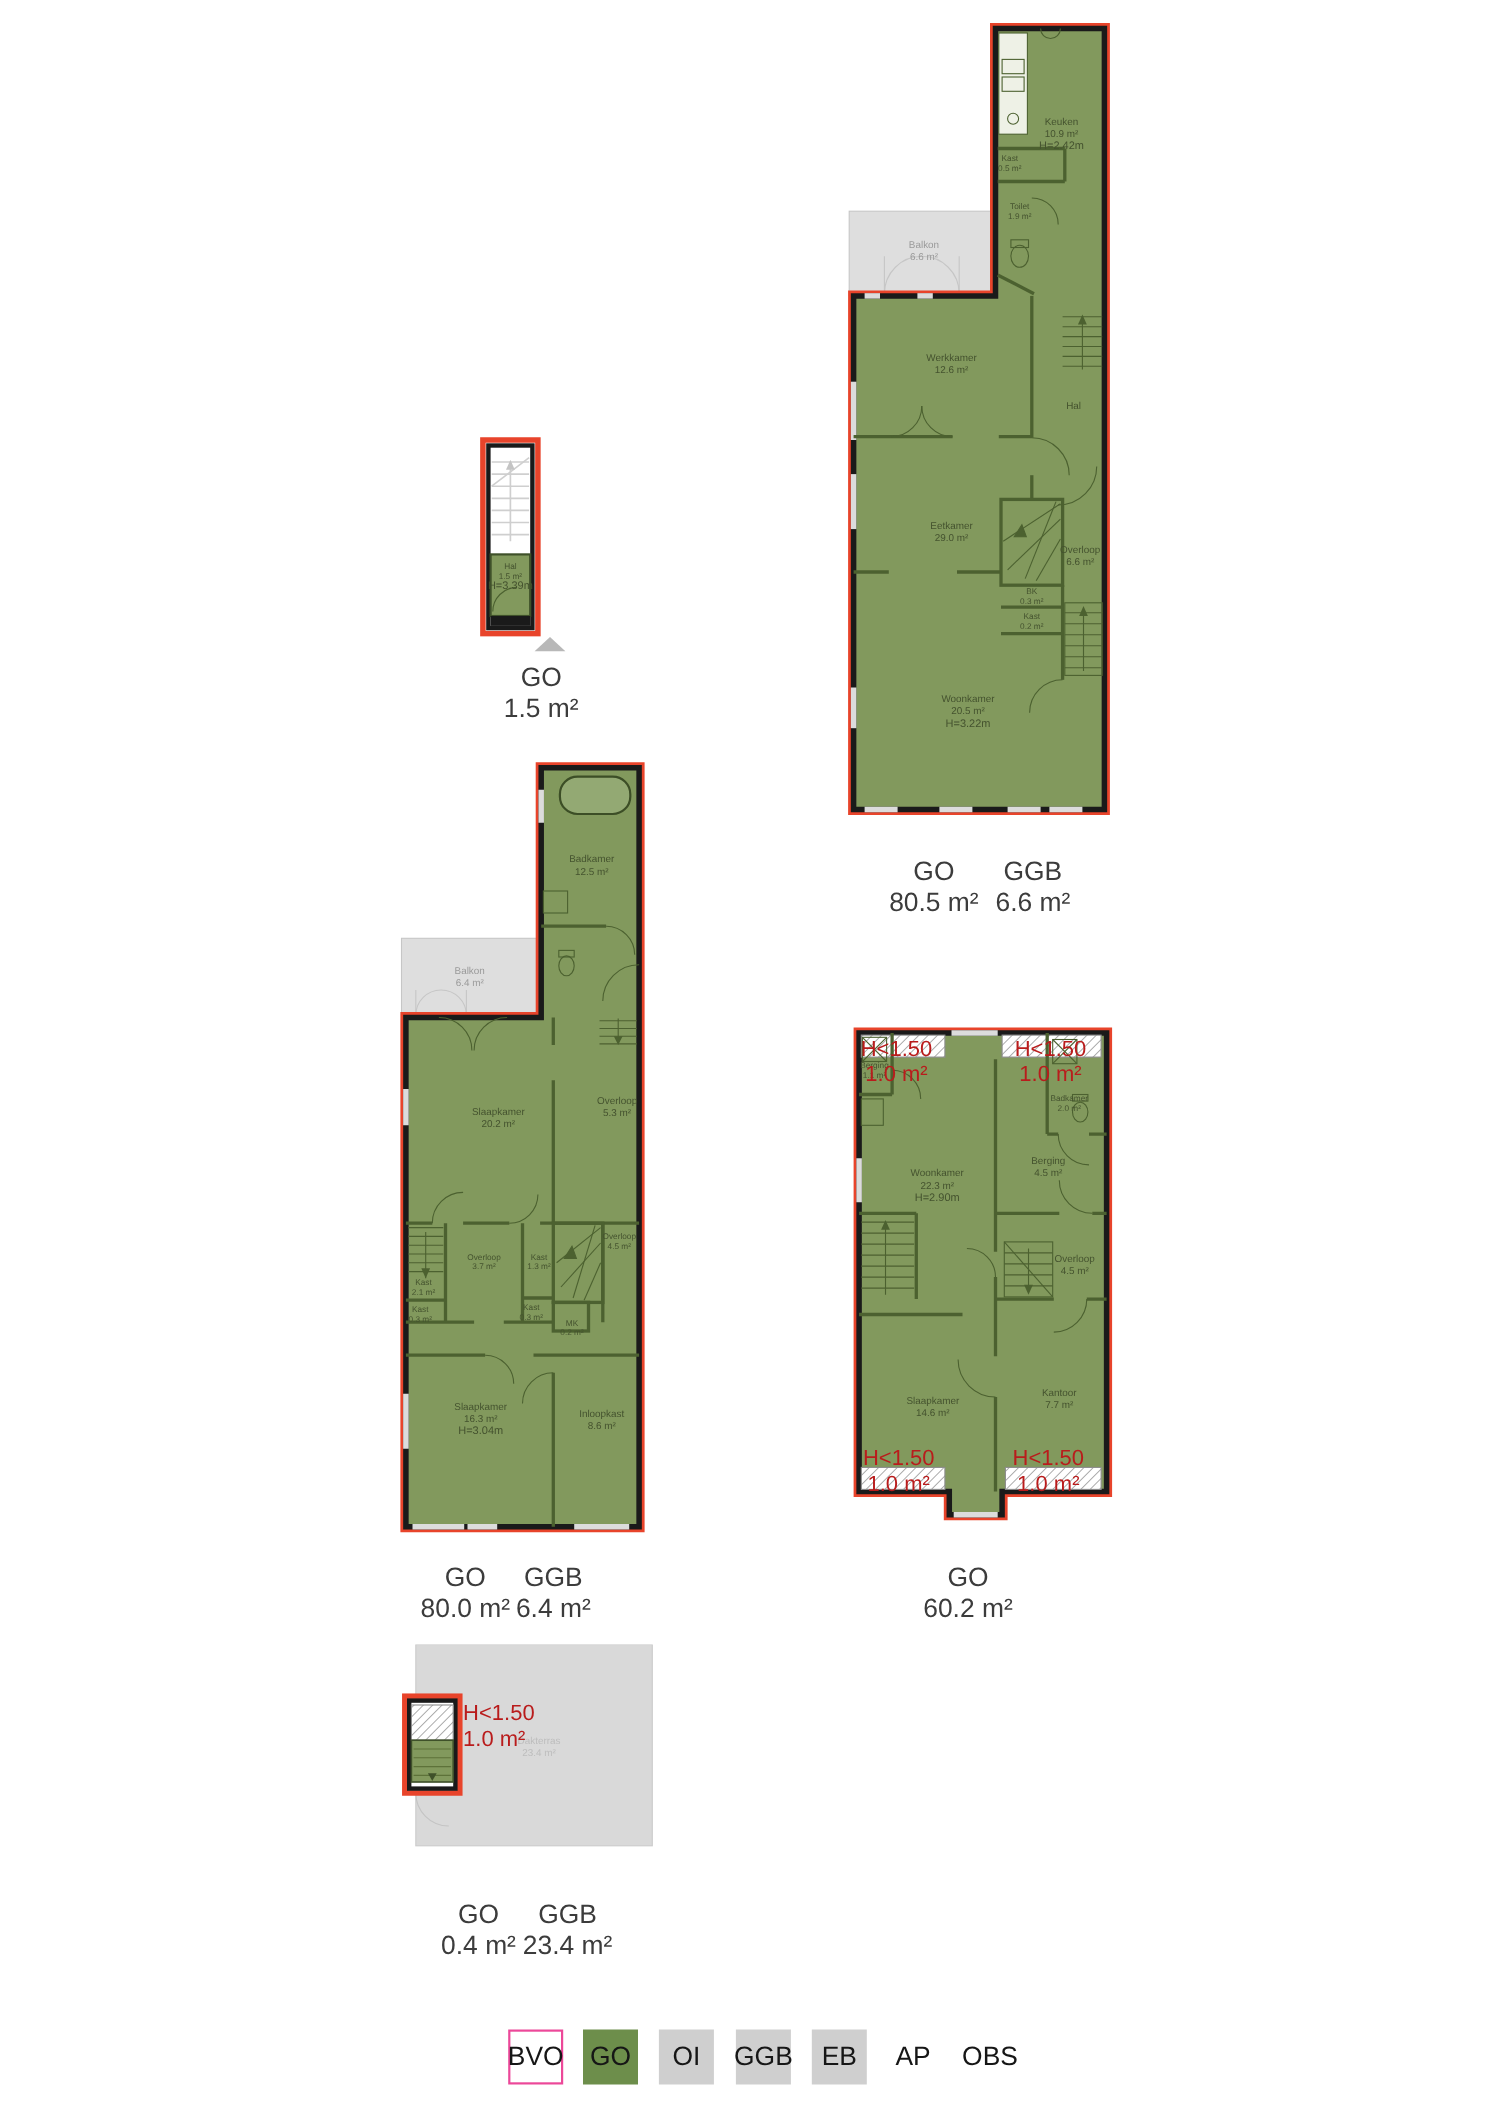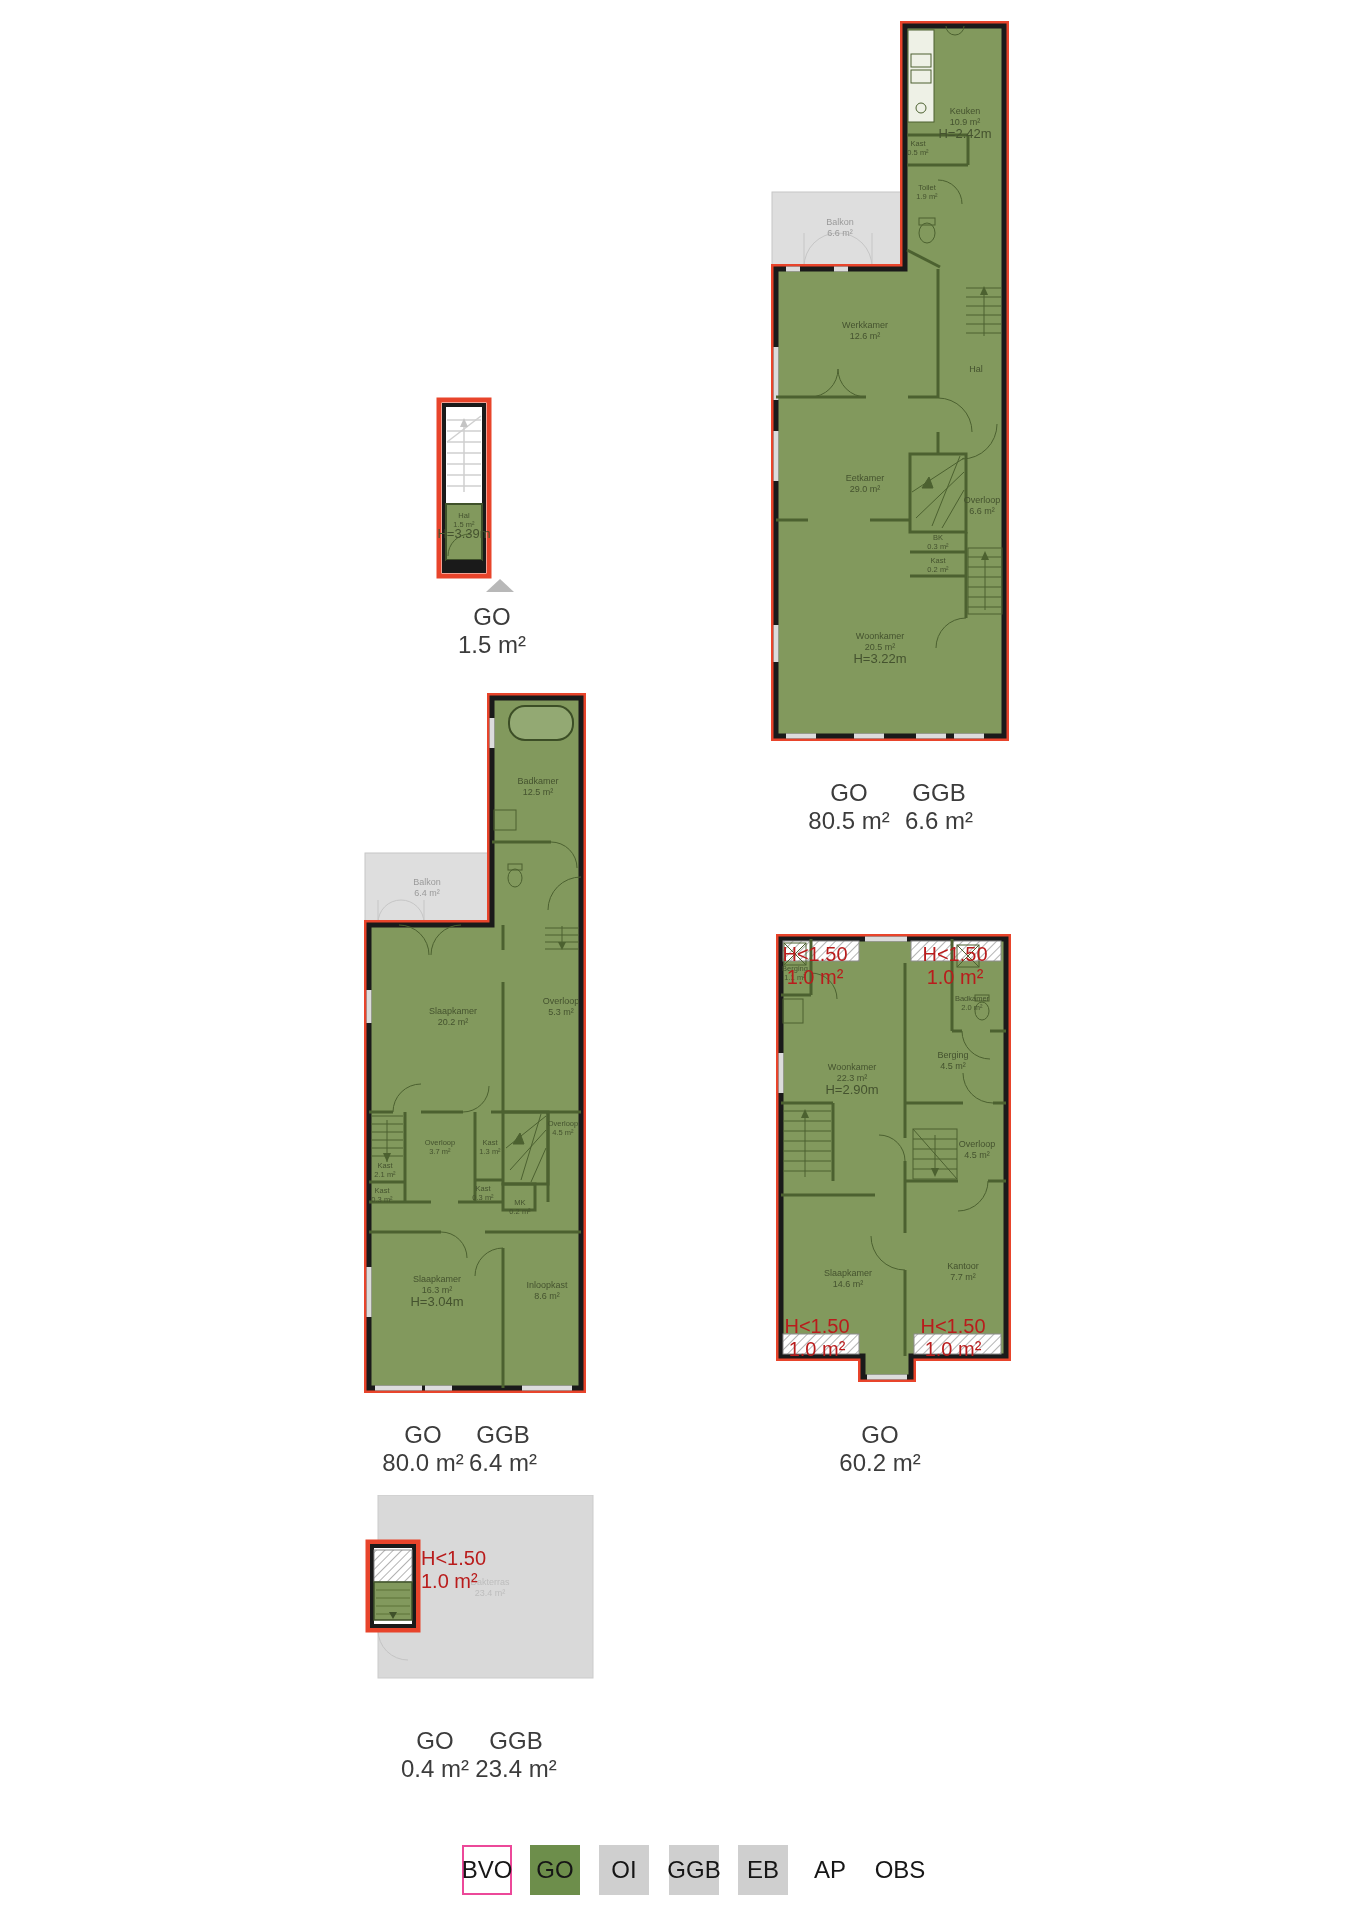--- a/index.html
+++ b/index.html
@@ -3,21 +3,21 @@
 <meta charset="utf-8">
 <style>
   html,body{margin:0;padding:0;background:#ffffff;}
   #canvas{position:relative;width:1358px;height:1920px;background:#ffffff;overflow:hidden;
           font-family:"Liberation Sans", sans-serif;}
   .plan{position:absolute;}
   .plan svg{display:block;position:absolute;left:0;top:0;}
   .room{position:absolute;transform:translate(-50%,-50%);text-align:center;font-size:9px;
         line-height:11px;color:#45532f;white-space:nowrap;z-index:5;}
   .room span{display:block;}
-  .room .h{font-size:13px;}
+  .room .h{font-size:10px;}
   .room.tiny{font-size:7.5px;line-height:9px;}
   .room.gray{color:#9a9a9a;}
   .room.faint{color:#bdbdbd;font-size:9px;}
   .h150{position:absolute;transform:translate(-50%,-50%);text-align:center;font-size:20px;
         line-height:23px;color:#b91c1c;white-space:nowrap;z-index:6;}
   .h150 span{display:block;}
   .h150.anchor-left{transform:none;text-align:left;}
   .area{position:absolute;transform:translateX(-50%);text-align:center;font-size:24px;
         line-height:28px;color:#3c3c3c;white-space:nowrap;}
   .area span{display:block;}

